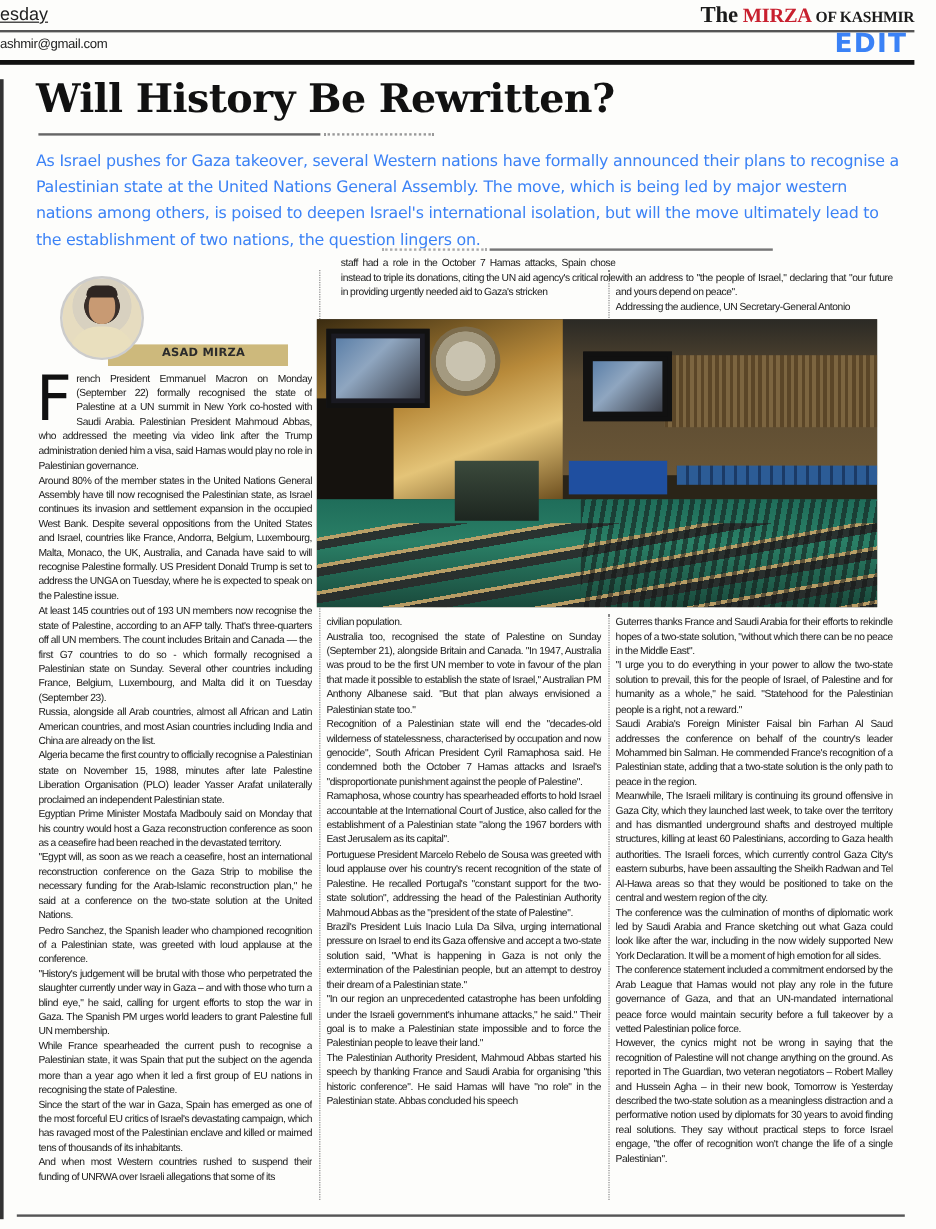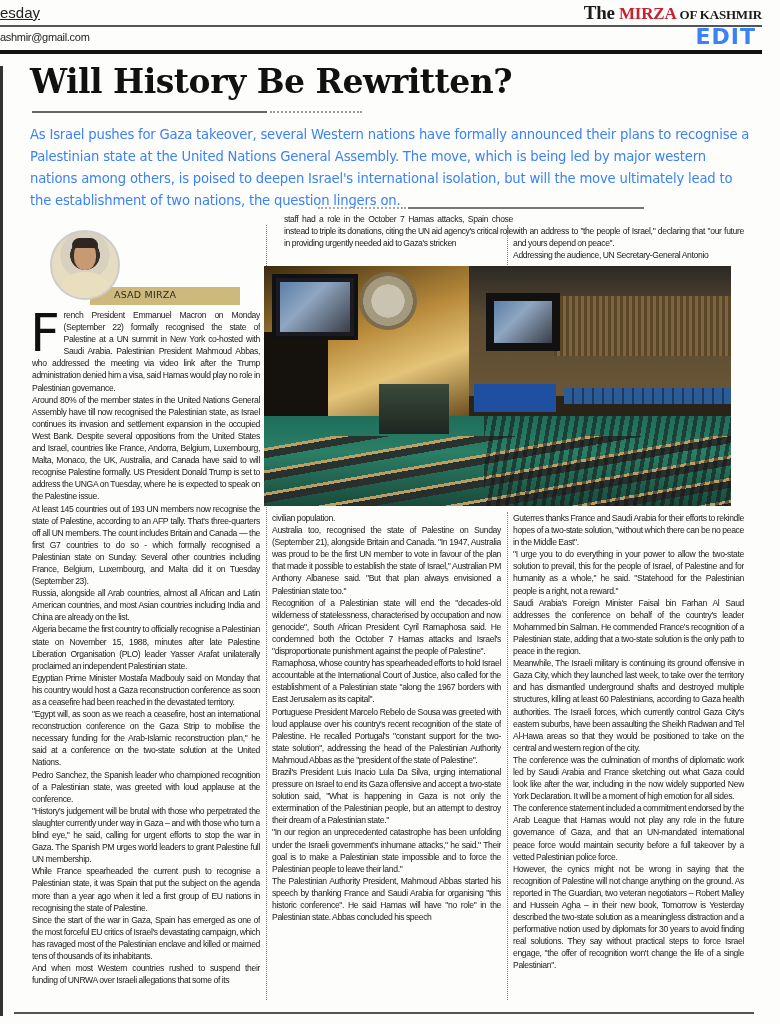--- a/index.html
+++ b/index.html
@@ -25,21 +25,21 @@
   .title-dots { left: 270px; top: 111px; width: 92px; height: 0; border-top: 2px dotted #999; }
   .deck { left: 30px; top: 124px; width: 726px; font-family: "DejaVu Sans", sans-serif; font-size: 13.2px; line-height: 22px; color: #3b82f6; letter-spacing: -0.2px; }
   .deck-dots { left: 318px; top: 207px; width: 88px; border-top: 2px dotted #aaa; height: 0; }
   .deck-rule { left: 408px; top: 207px; width: 236px; height: 2px; background: #777; }
   
   .avatar { left: 50px; top: 230px; width: 66px; height: 66px; border-radius: 50%; background: radial-gradient(circle at 50% 35%, #c9a07a 0 18%, #3a2f2a 19% 27%, #d8d1c0 28% 45%, #e6dcc0 46%); border: 2px solid #ccc; overflow: hidden; }
   .avatar .face { position: absolute; left: 22px; top: 10px; width: 22px; height: 28px; border-radius: 45%; background: #c89a73; }
   .avatar .hair { position: absolute; left: 20px; top: 6px; width: 26px; height: 10px; border-radius: 12px 12px 4px 4px; background: #2e2622; }
   .avatar .body { position: absolute; left: 6px; top: 40px; width: 54px; height: 30px; border-radius: 24px 24px 0 0; background: #e9dfbe; }
   .author-bar { left: 90px; top: 287px; width: 150px; height: 18px; background: #cdb97c; }
-  .author-name { left: 114px; top: 289px; font-family: "DejaVu Sans", sans-serif; font-weight: normal; font-size: 9.5px; color: #2b2b2b; letter-spacing: 0.2px; }
+  .author-name { left: 135px; top: 289px; font-family: "DejaVu Sans", sans-serif; font-weight: bold; font-size: 9.5px; color: #2b2b2b; letter-spacing: 0.2px; }
   
   .col { font-family: "Liberation Sans Narrow","Liberation Sans", sans-serif; font-size: 8.6px; line-height: 12.1px; color: #1a1a1a; text-align: justify; letter-spacing: -0.35px; word-spacing: -0.3px; overflow: hidden; }
   .col p { margin: 0; }
   .col1 { left: 32px; top: 309px; width: 228px; height: 690px; }
   .dropcap { float: left; font-family: "DejaVu Sans", sans-serif; font-size: 52px; line-height: 44px; margin: 2px 4px 0 -2px; color: #111; font-weight: normal; }
   .col2-top { left: 272px; top: 213px; width: 229px; height: 40px; margin-left: 12px; }
   .col3-top { left: 513px; top: 225px; width: 231px; height: 40px; }
   .col2 { left: 272px; top: 512px; width: 229px; height: 487px; }
   .col3 { left: 513px; top: 512px; width: 231px; height: 487px; }
   .vdiv { width: 0; border-left: 1px dotted #888; }

